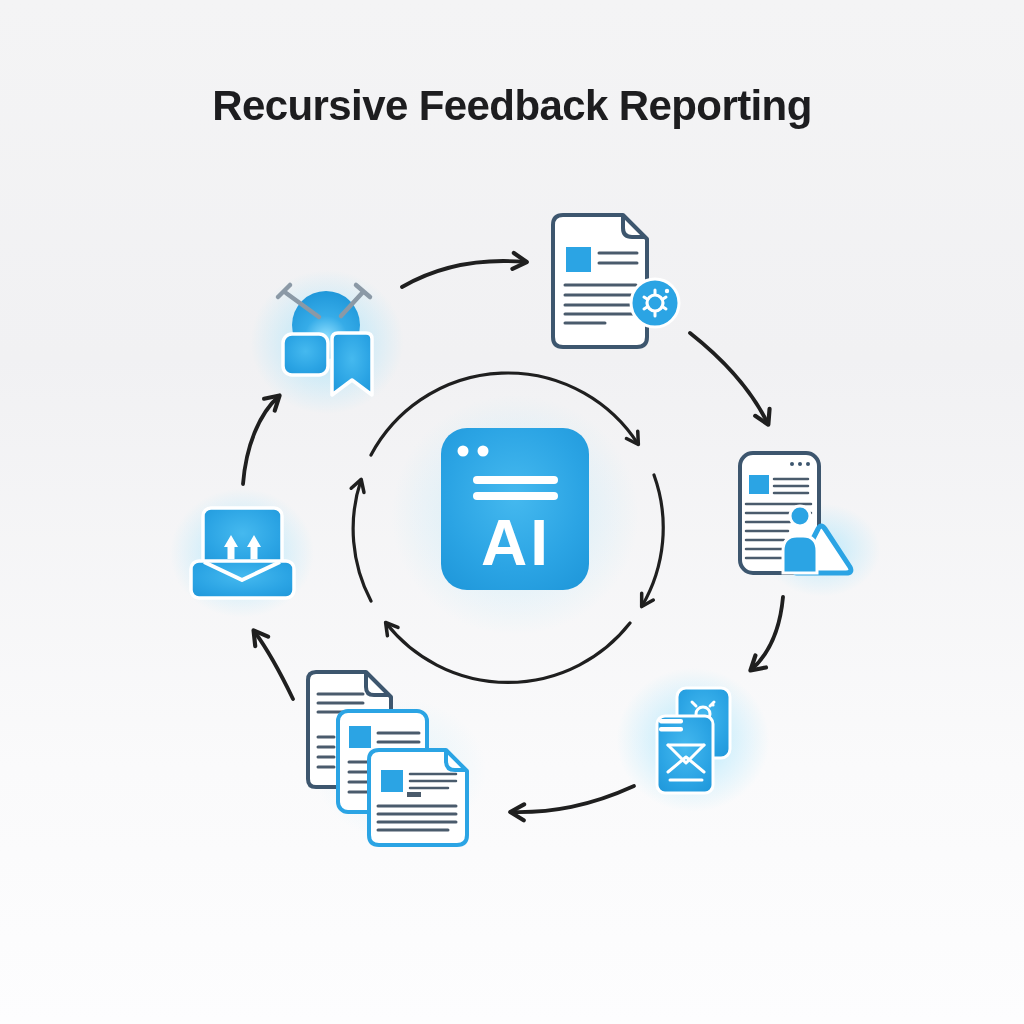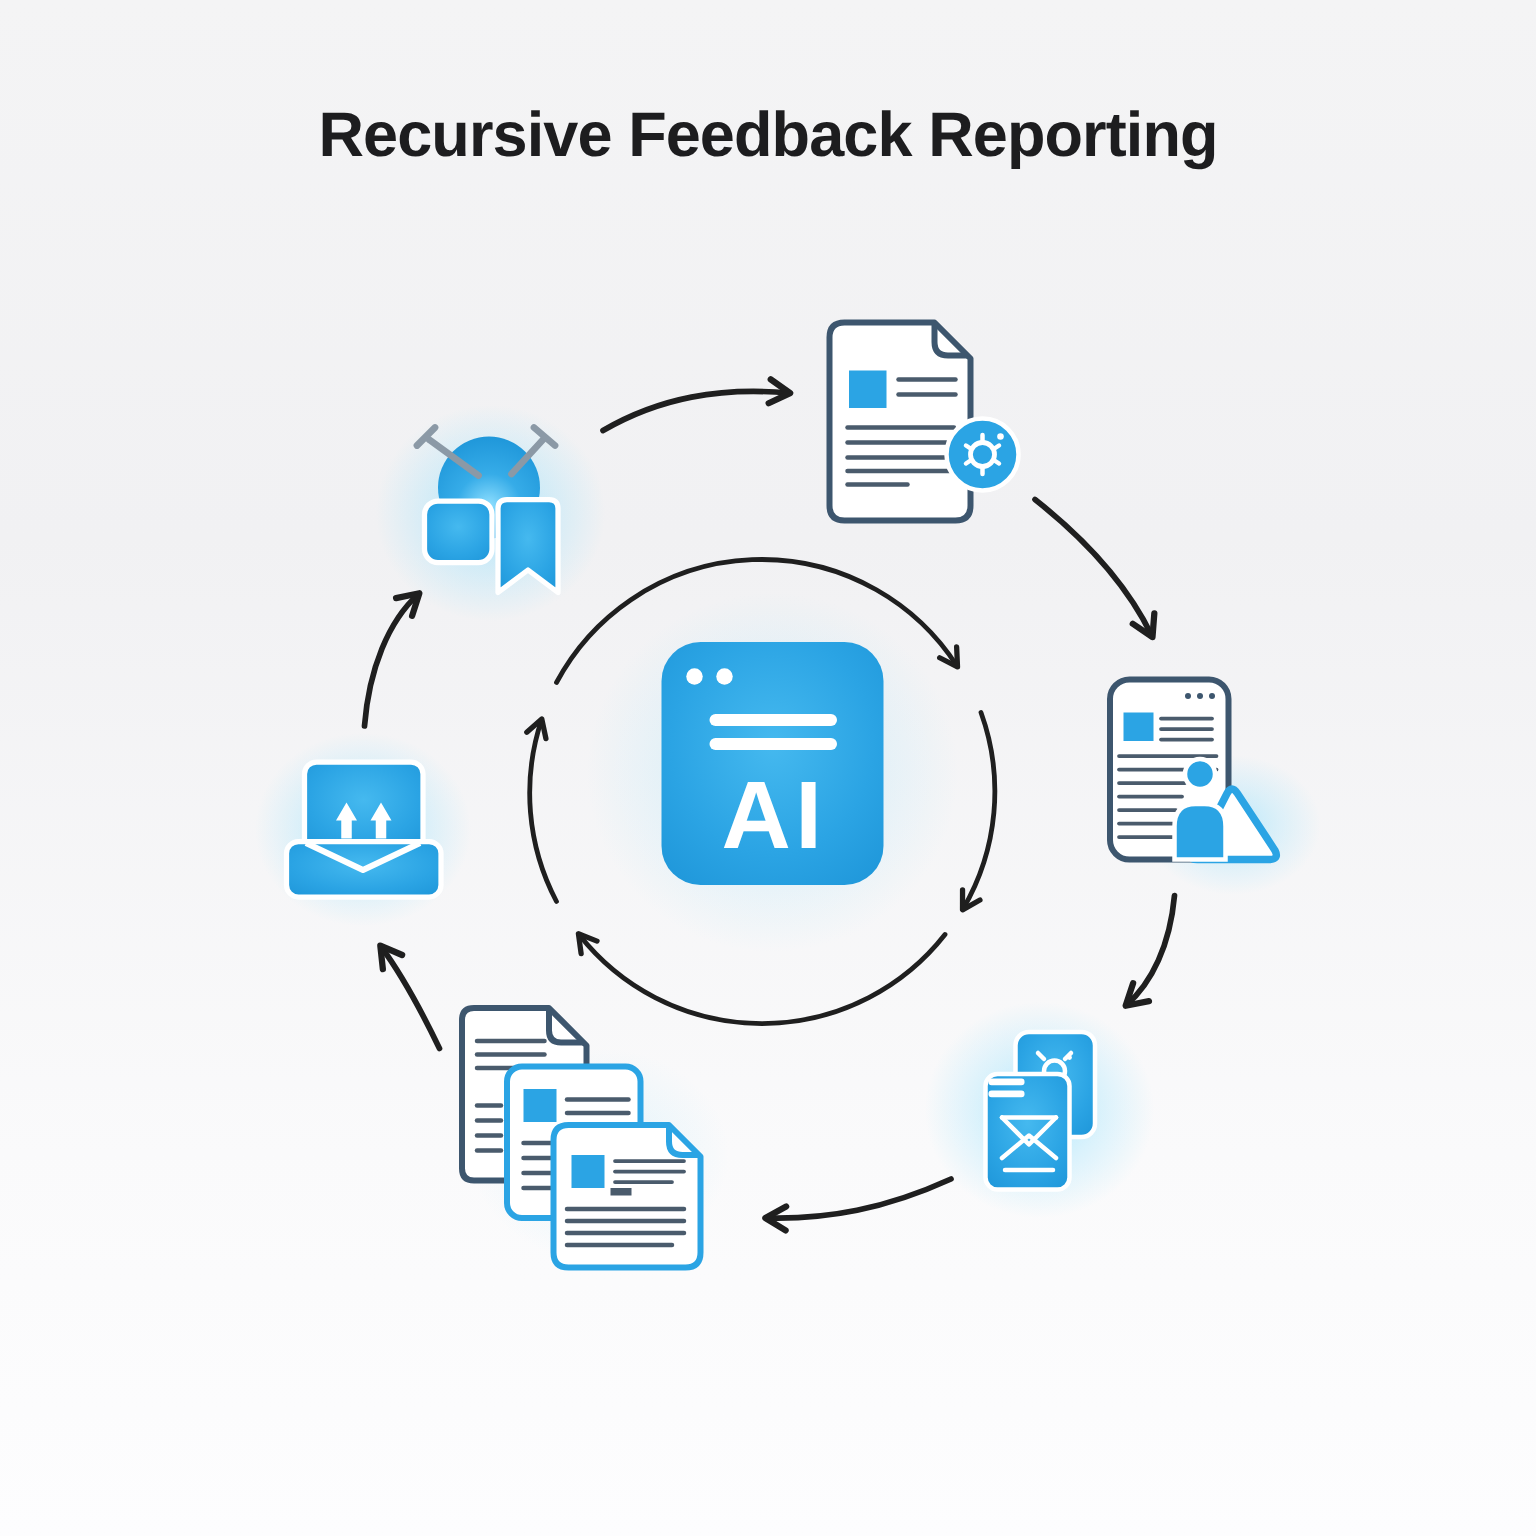--- a/index.html
+++ b/index.html
@@ -3,21 +3,21 @@
 <meta charset="utf-8">
 <style>
   html,body{margin:0;padding:0;}
   body{
     width:1024px;height:1024px;overflow:hidden;
     font-family:"Liberation Sans",sans-serif;
     background:linear-gradient(180deg,#f4f4f5 0%,#f1f1f3 35%,#fafafb 75%,#fdfdfe 100%);
   }
   .stage{position:relative;width:1024px;height:1024px;}
   .title{
-    position:absolute;top:66px;left:0;width:100%;
+    position:absolute;top:82px;left:0;width:100%;
     text-align:center;font-size:42px;font-weight:700;
     color:#1d1d1f;letter-spacing:-0.6px;
   }
   svg.diagram{position:absolute;left:0;top:0;}
   .arrow{stroke:#1f1f1f;stroke-width:3.8;fill:none;stroke-linecap:round;}
   .arc{stroke:#1f1f1f;stroke-width:3.2;fill:none;stroke-linecap:round;}
   .docline{stroke:#4a5b6c;stroke-width:3;stroke-linecap:round;}
   .docline-thin{stroke:#4a5b6c;stroke-width:2.5;stroke-linecap:round;}
   .whiteline{stroke:#ffffff;stroke-width:3;fill:none;stroke-linecap:round;stroke-linejoin:round;}
   .ai-label{font-family:"Liberation Sans",sans-serif;font-weight:bold;font-size:64px;fill:#ffffff;letter-spacing:3px;}

